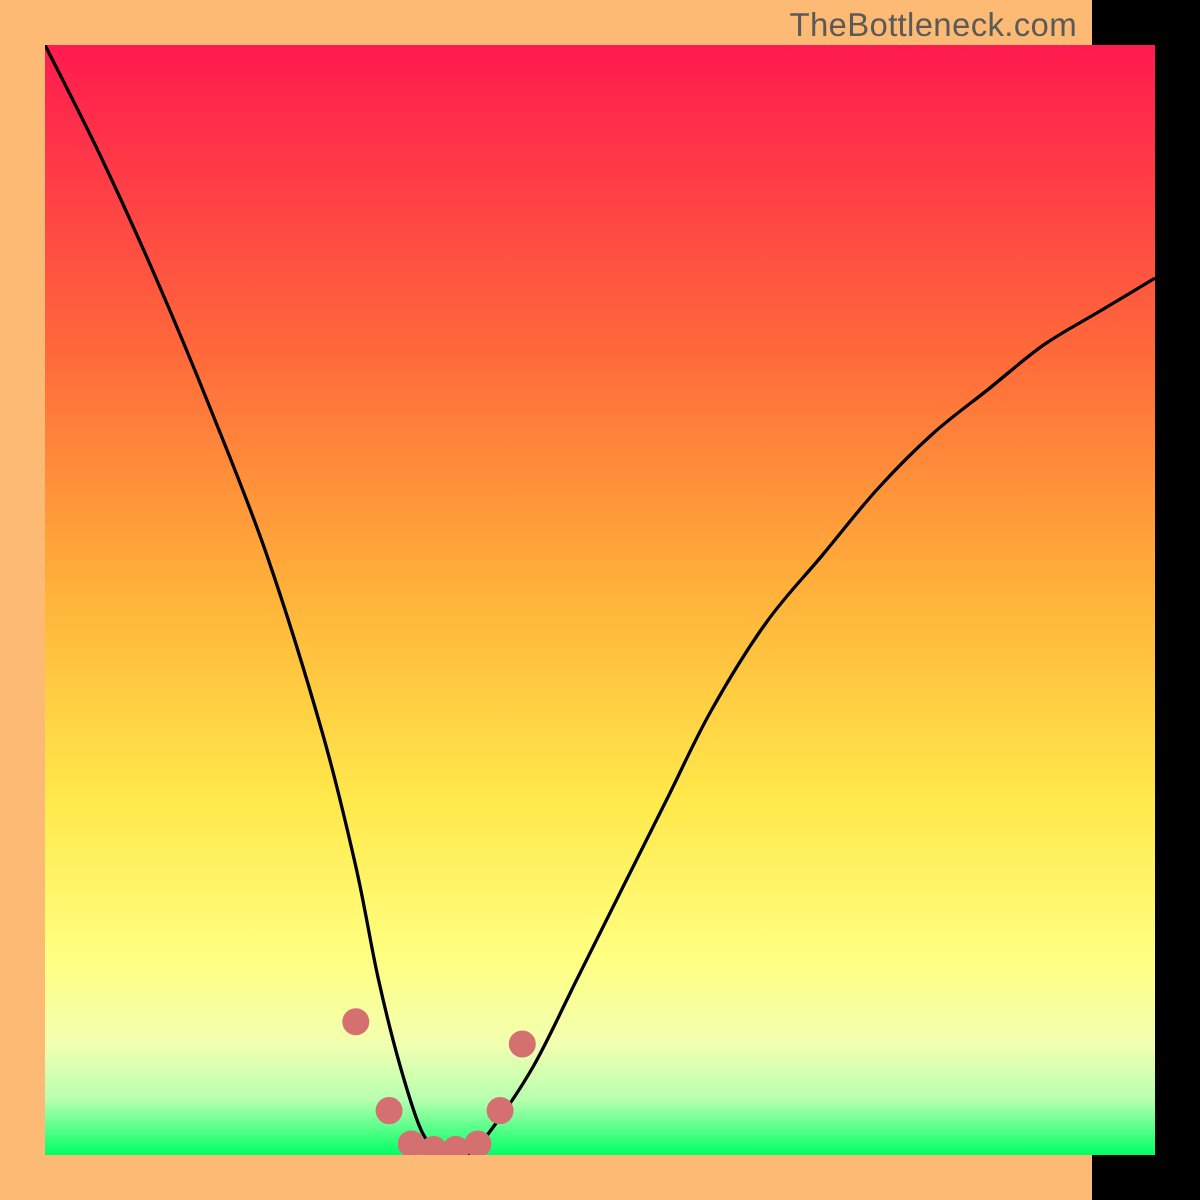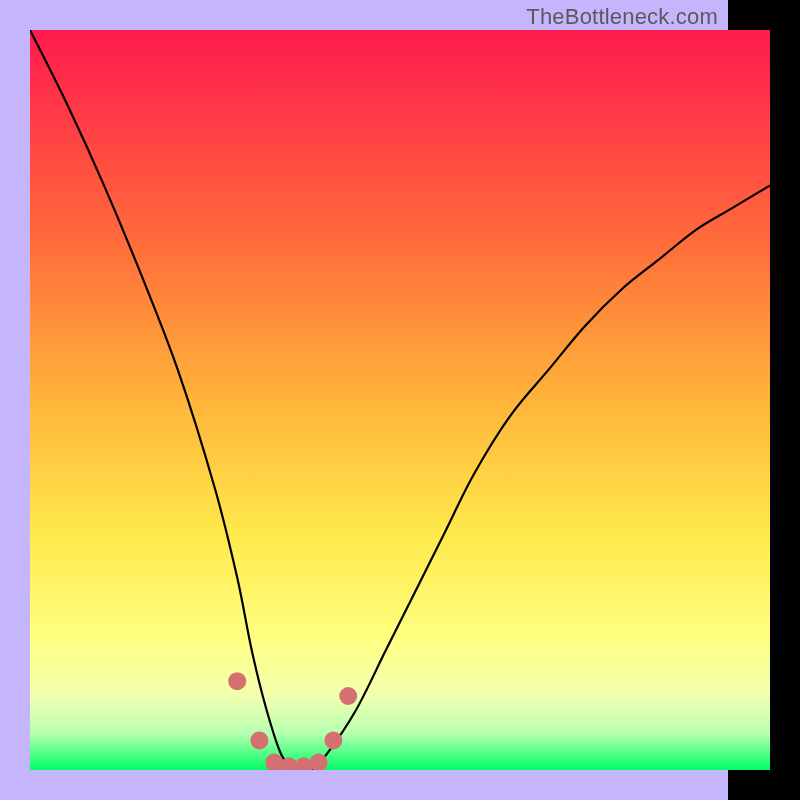--- a/index.html
+++ b/index.html
@@ -7,21 +7,21 @@
     padding: 0;
     width: 800px;
     height: 800px;
     background: #000;
     overflow: hidden;
   }
   .chart-container {
     position: relative;
     width: 728px;
     height: 800px;
-    background: #c4b5fd;
+    background: #fdba74;
   }
   .watermark {
     position: absolute;
     top: 4px;
     right: 10px;
     font-family: Arial, Helvetica, sans-serif;
     font-size: 22px;
     font-weight: 500;
     color: #5a5a5a;
     z-index: 10;

